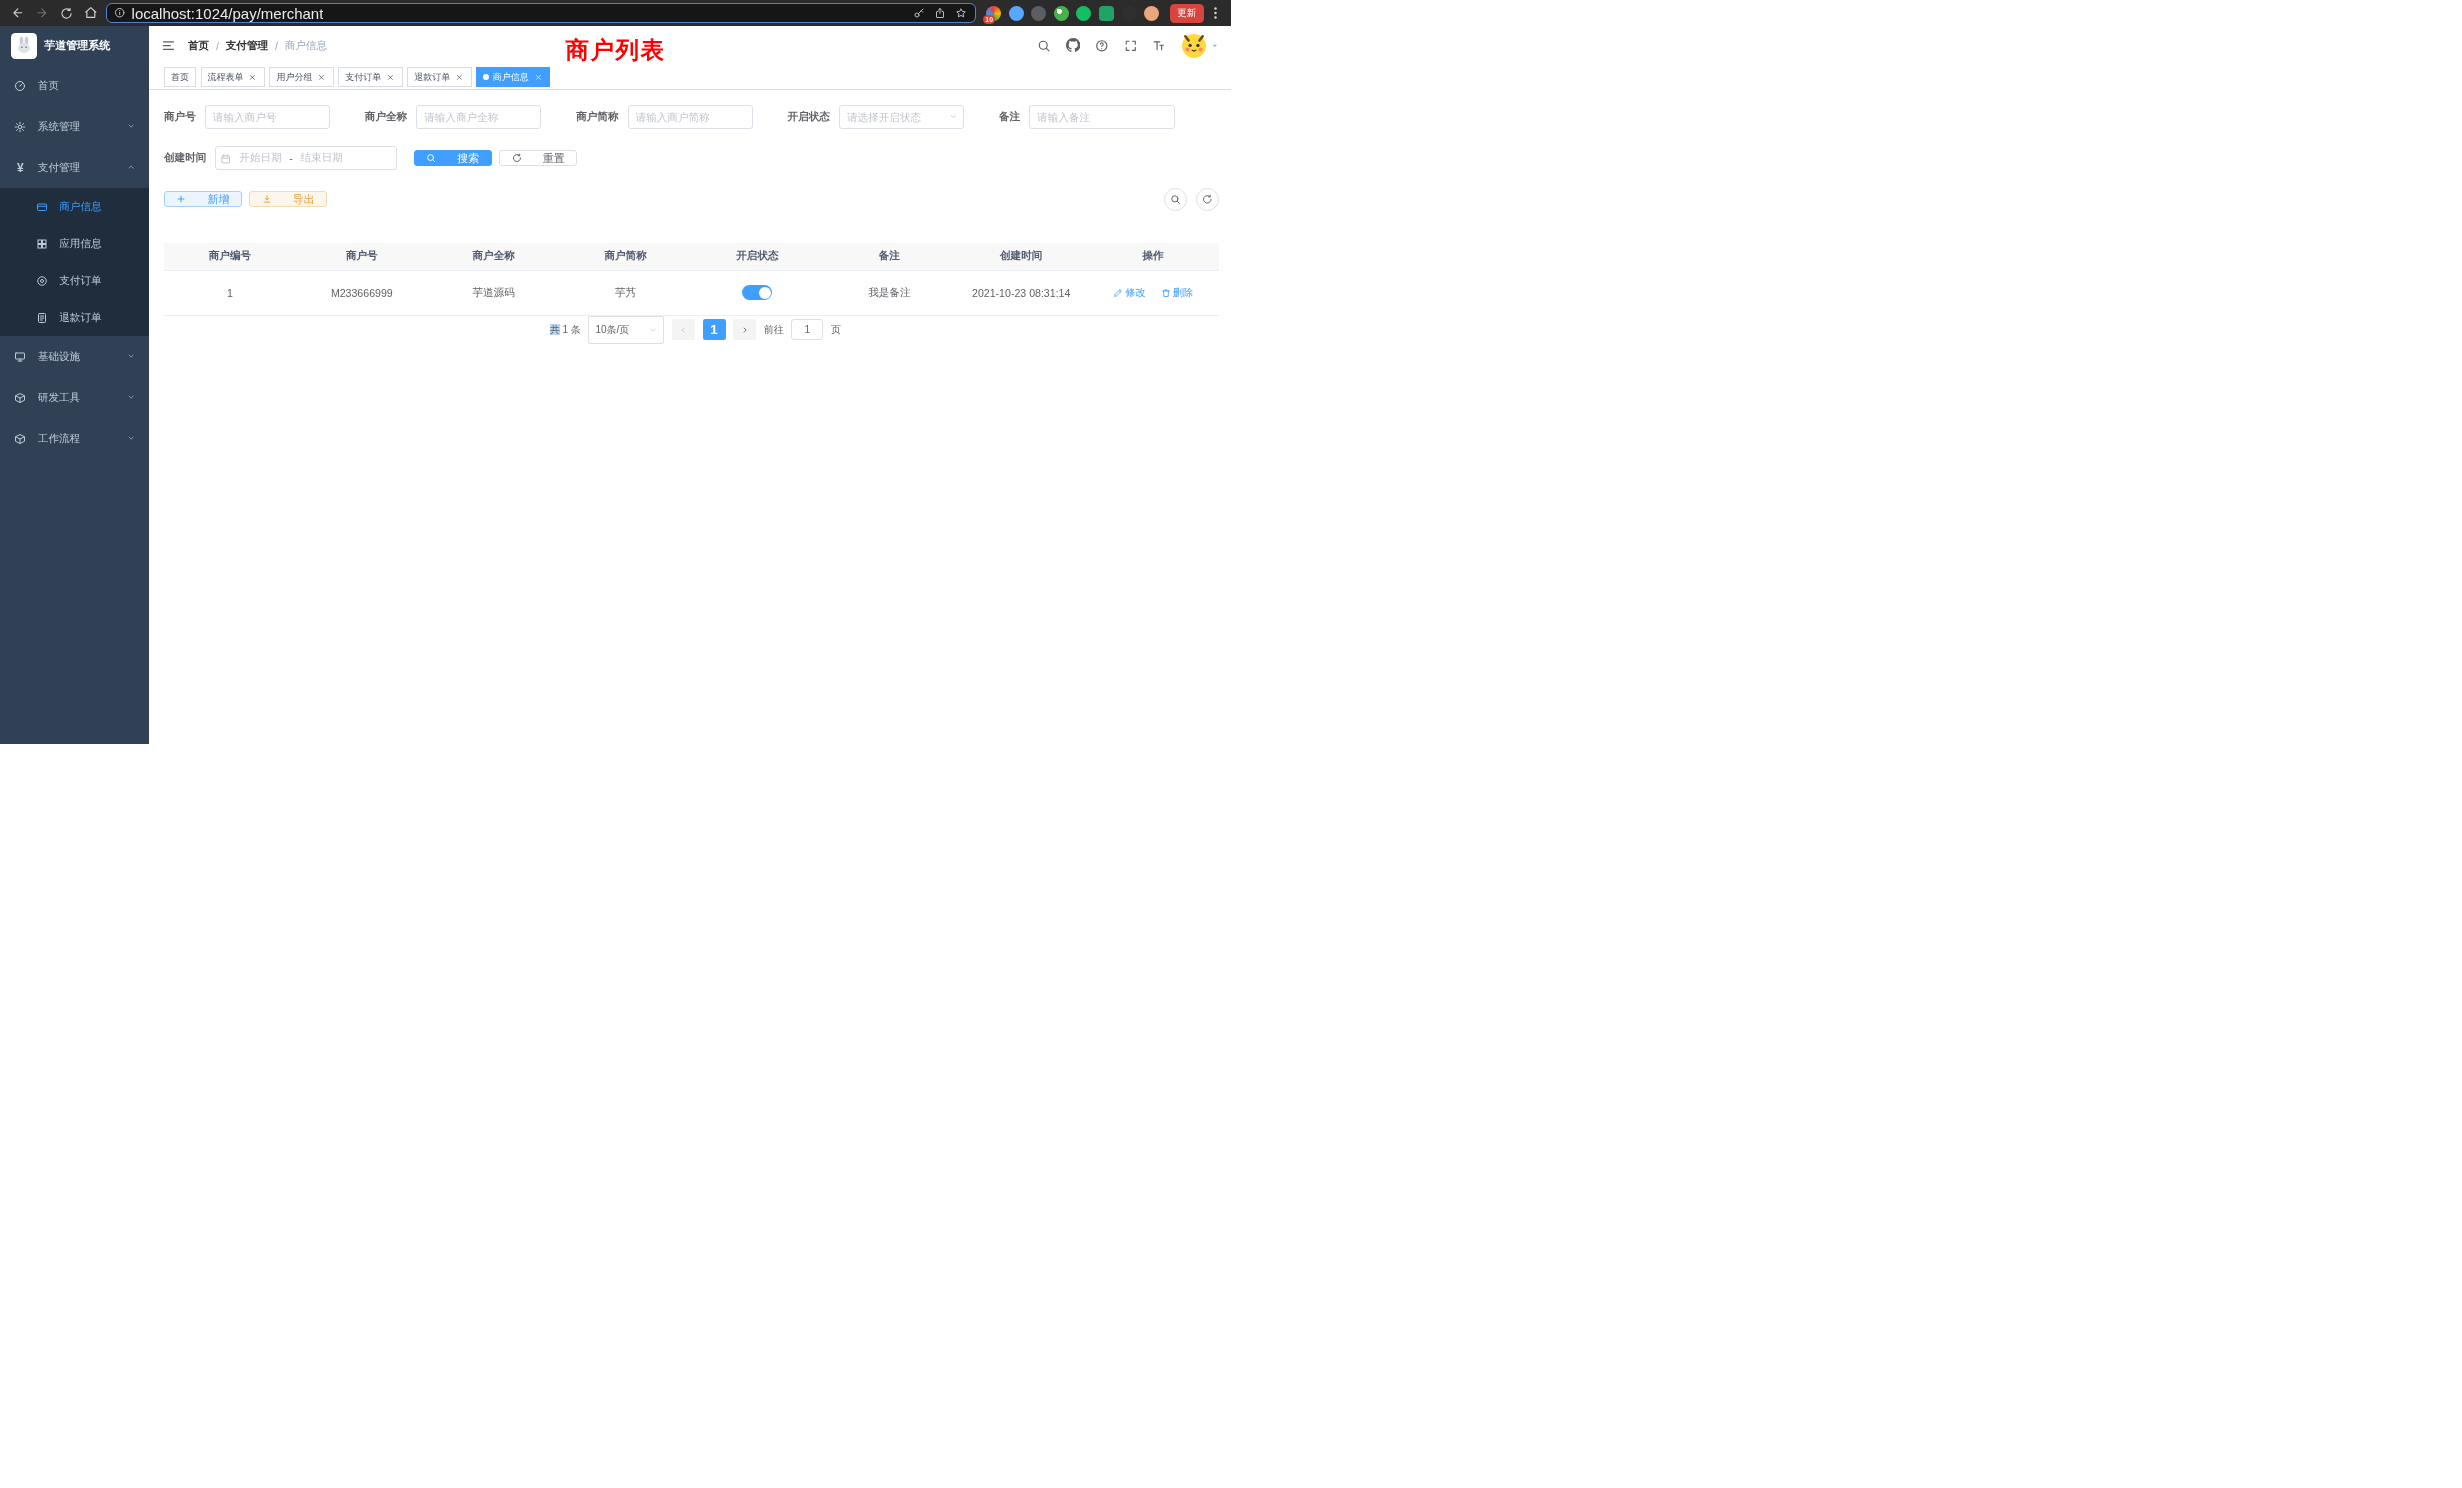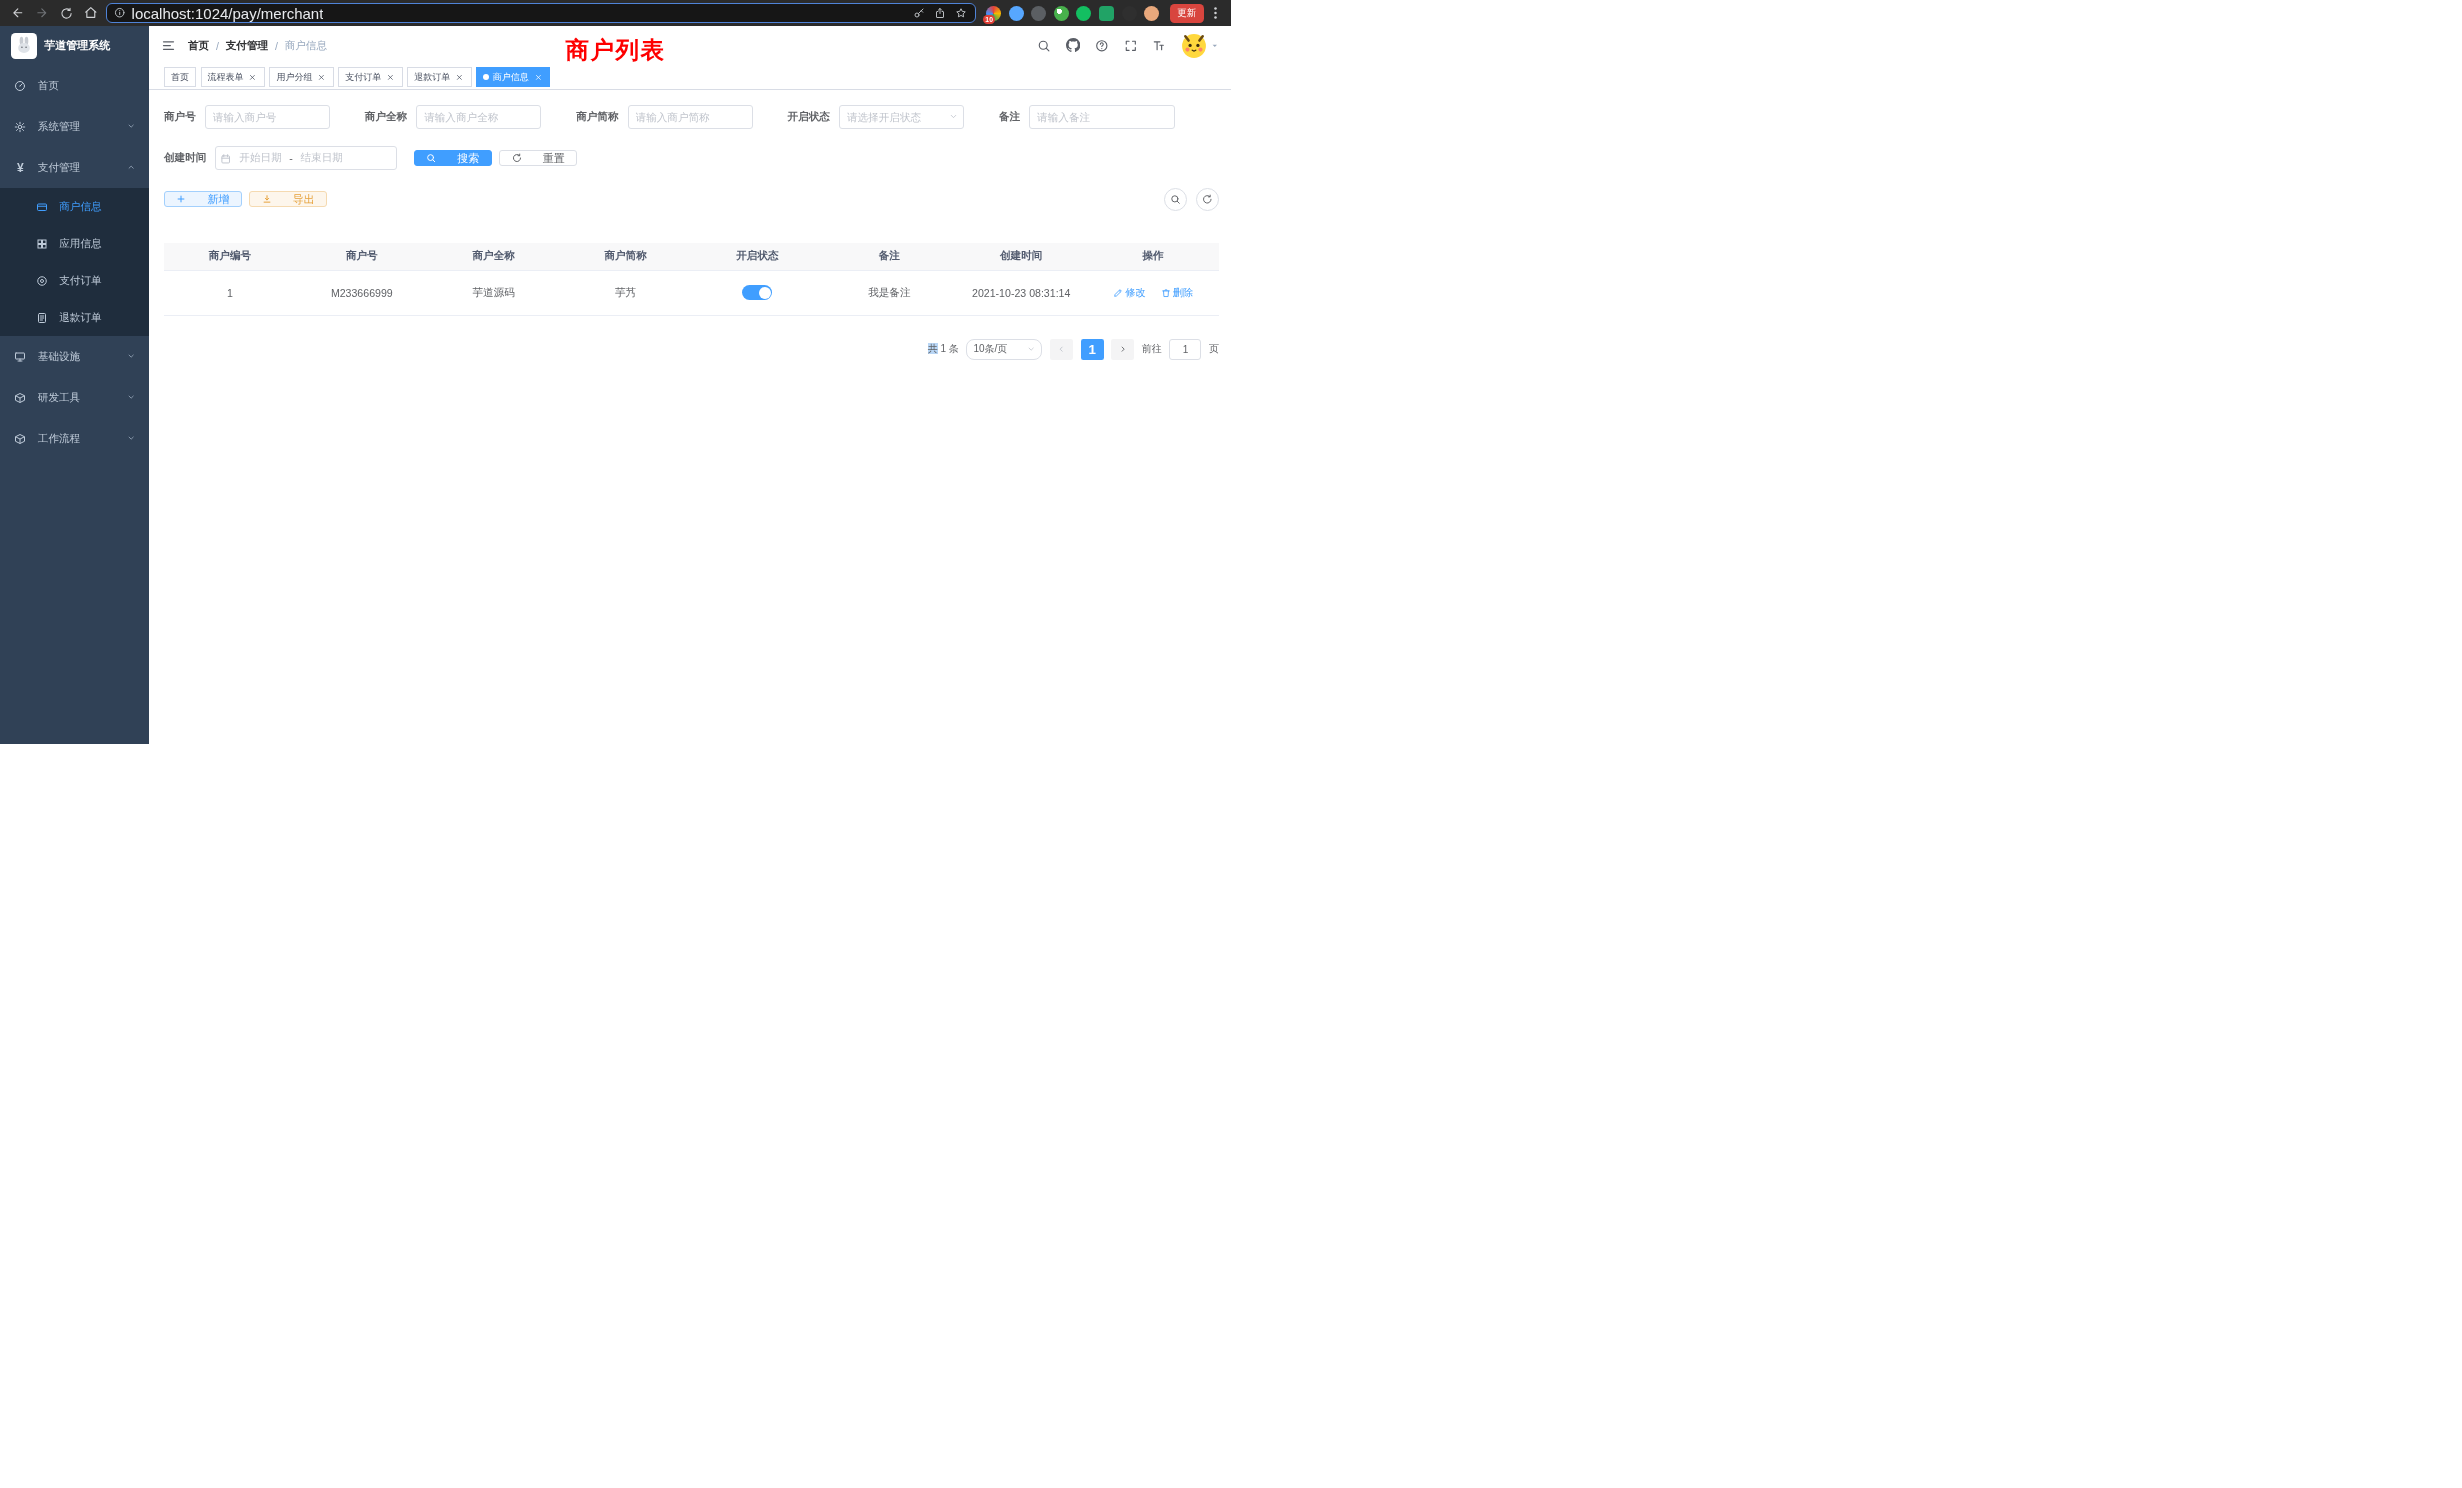--- a/index.html
+++ b/index.html
@@ -88,24 +88,24 @@
   .tbl { width:100%; font-size:10.6px; }
   .thead { display:flex; background:#f8f8f9; height:28px; align-items:center; color:#515a6e; font-weight:bold; border-bottom:0.8px solid #ebeef5;margin-top:32px; }
   .tc { flex:1; text-align:center; display:flex; align-items:center; justify-content:center; gap:3px; }
   .trow { display:flex; height:45px; align-items:center; color:#606266; border-bottom:0.8px solid #ebeef5; background:#fff; }
   .switch { width:30px; height:15px; border-radius:7.6px; background:#409EFF; position:relative; cursor:pointer; }
   .switch::after { content:""; position:absolute; right:1.5px; top:1.5px; width:12px; height:12px; border-radius:50%; background:#fff; }
   .op-link { color:#409EFF; display:inline-flex; align-items:center; gap:2.3px; font-size:10.2px; cursor:pointer; text-decoration:none; }
   .op-link + .op-link { margin-left:12px; }
 
   
-  .pager { display:flex; align-items:center; justify-content:flex-end; margin-top:23px; font-size:10px; color:#606266; }
+  .pager { display:flex; align-items:center; justify-content:center; font-size:10px; color:#606266; }
   .pager > * { margin-left:7.6px; }
   .sel-hl { background:#b9d6f5; }
-  .size-sel { width:76px; height:21px; border:0.8px solid #dcdfe6; border-radius:8px; display:flex; align-items:center; justify-content:space-between; padding:0 6px; color:#606266; cursor:pointer; background:#fff; }
+  .size-sel { width:76px; height:28px; border:0.8px solid #dcdfe6; border-radius:2px; display:flex; align-items:center; justify-content:space-between; padding:0 6px; color:#606266; cursor:pointer; background:#fff; }
   .size-sel .chevd { color:#c0c4cc; display:flex; }
   .pgbtn { min-width:23px; height:21px; background:#f4f4f5; border-radius:2.3px; display:flex; align-items:center; justify-content:center; color:#606266; cursor:pointer; border:none; }
   .pgbtn.disabled { color:#c0c4cc; }
   .pgbtn.active { background:#409EFF; color:#fff; font-weight:bold; }
   .goto-input { width:32px; height:21px; border:0.8px solid #dcdfe6; border-radius:3px; text-align:center; font-size:10px; color:#606266; outline:none; font-family:inherit; }
 
   svg { display:block; }
 </style>
 </head>
 <body>

